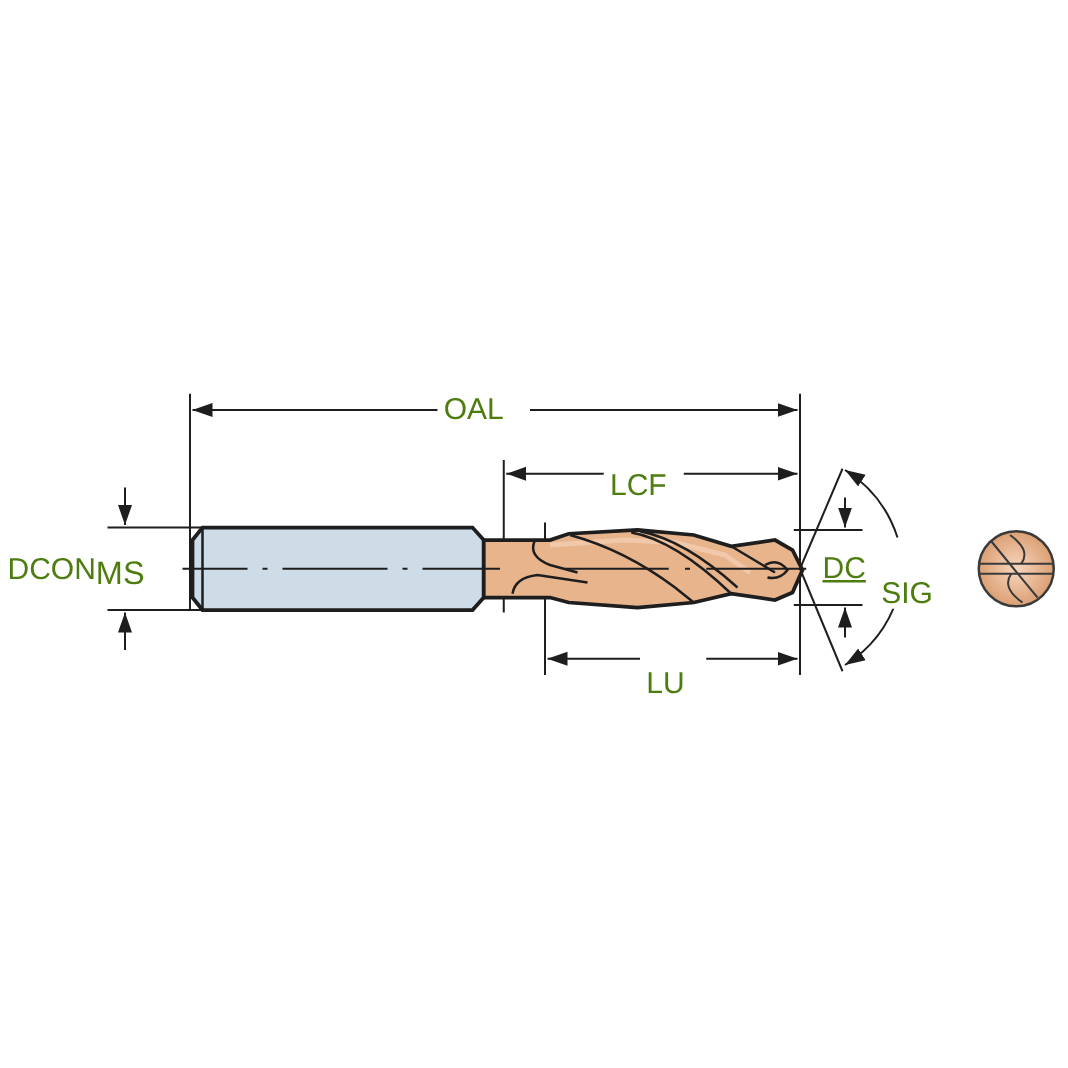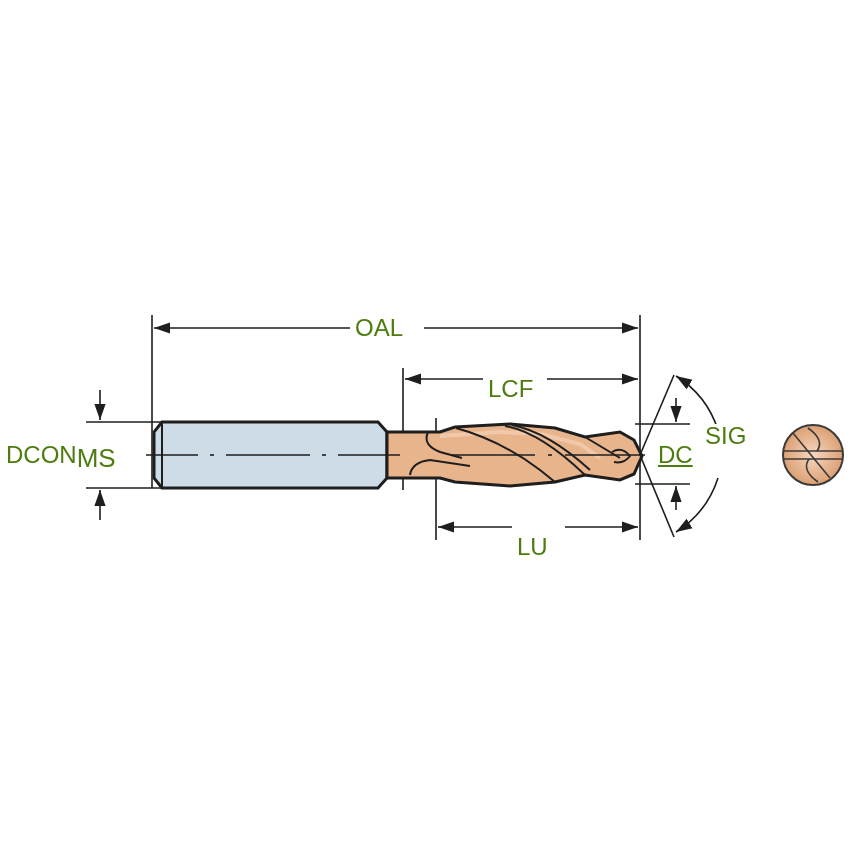--- a/index.html
+++ b/index.html
@@ -95,13 +95,13 @@
   </g>
 </svg>
 
 <div class="lbl" style="left:351px; top:316px;">OAL</div>
 <div class="lbl" style="left:484px; top:367px;margin-top:10px;">LCF</div>
 <div class="lbl" style="left:513px; top:535px;">LU</div>
 <div class="lbl" style="left:6px; top:441px; padding:0;">
   <span>DCON</span><span class="sub">MS</span>
 </div>
 <div class="lbl" style="left:656px; top:443px; padding:0 2px;text-decoration:underline;">DC</div>
-<div class="lbl" style="left:703px; top:424px; padding:0 2px;">SIG</div>
+<div class="lbl" style="left:703px; top:463px; padding:0 2px;">SIG</div>
 
 </body></html>

